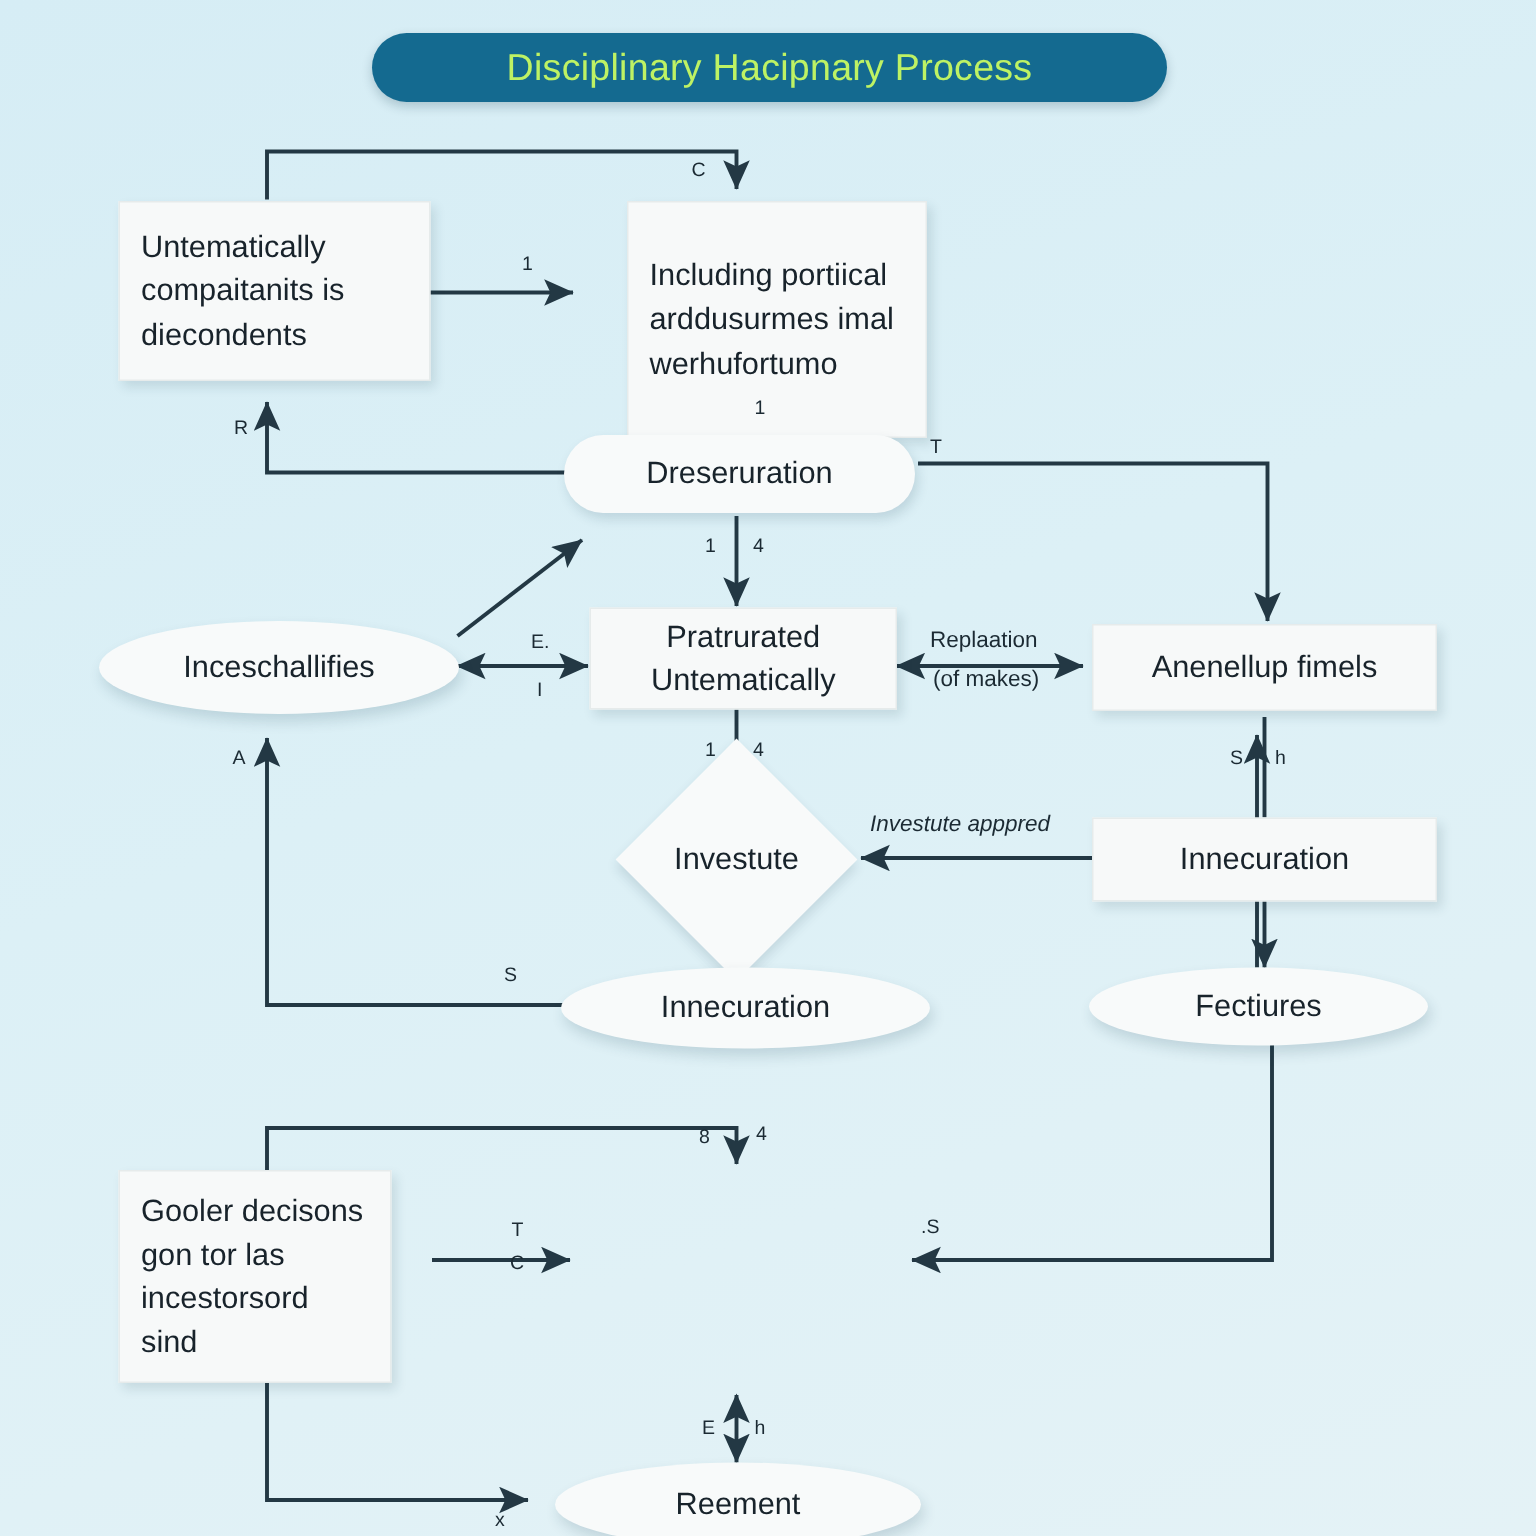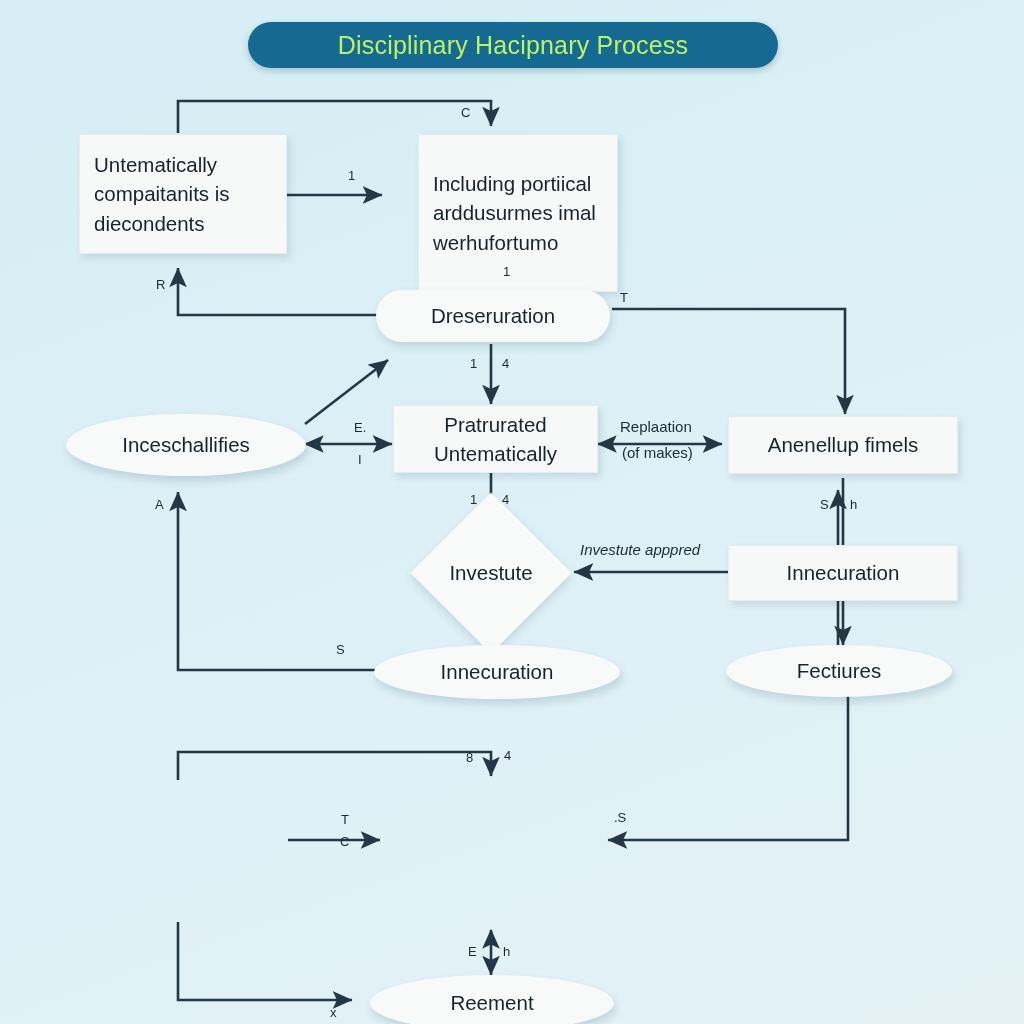--- a/index.html
+++ b/index.html
@@ -209,20 +209,26 @@
   </div>
 
   <div class="node ellipse" style="left:374px; top:645px; width:246px; height:54px;">
     <span>Innecuration</span>
   </div>
 
   <div class="node ellipse" style="left:726px; top:645px; width:226px; height:52px;">
     <span>Fectiures</span>
   </div>
 
+  <div class="node box" style="left:79px; top:780px; width:182px; height:142px;">
+    <span class="txt">Gooler decisons
+gon tor las
+incestorsord
+sind</span>
+  </div>
 
 
   <div class="node ellipse" style="left:370px; top:975px; width:244px; height:56px;">
     <span>Reement</span>
   </div>
 
   <span class="elabel" style="left:461px; top:105px;">C</span>
   <span class="elabel" style="left:348px; top:168px;">1</span>
   <span class="elabel" style="left:503px; top:264px;">1</span>
   <span class="elabel" style="left:156px; top:277px;">R</span>

